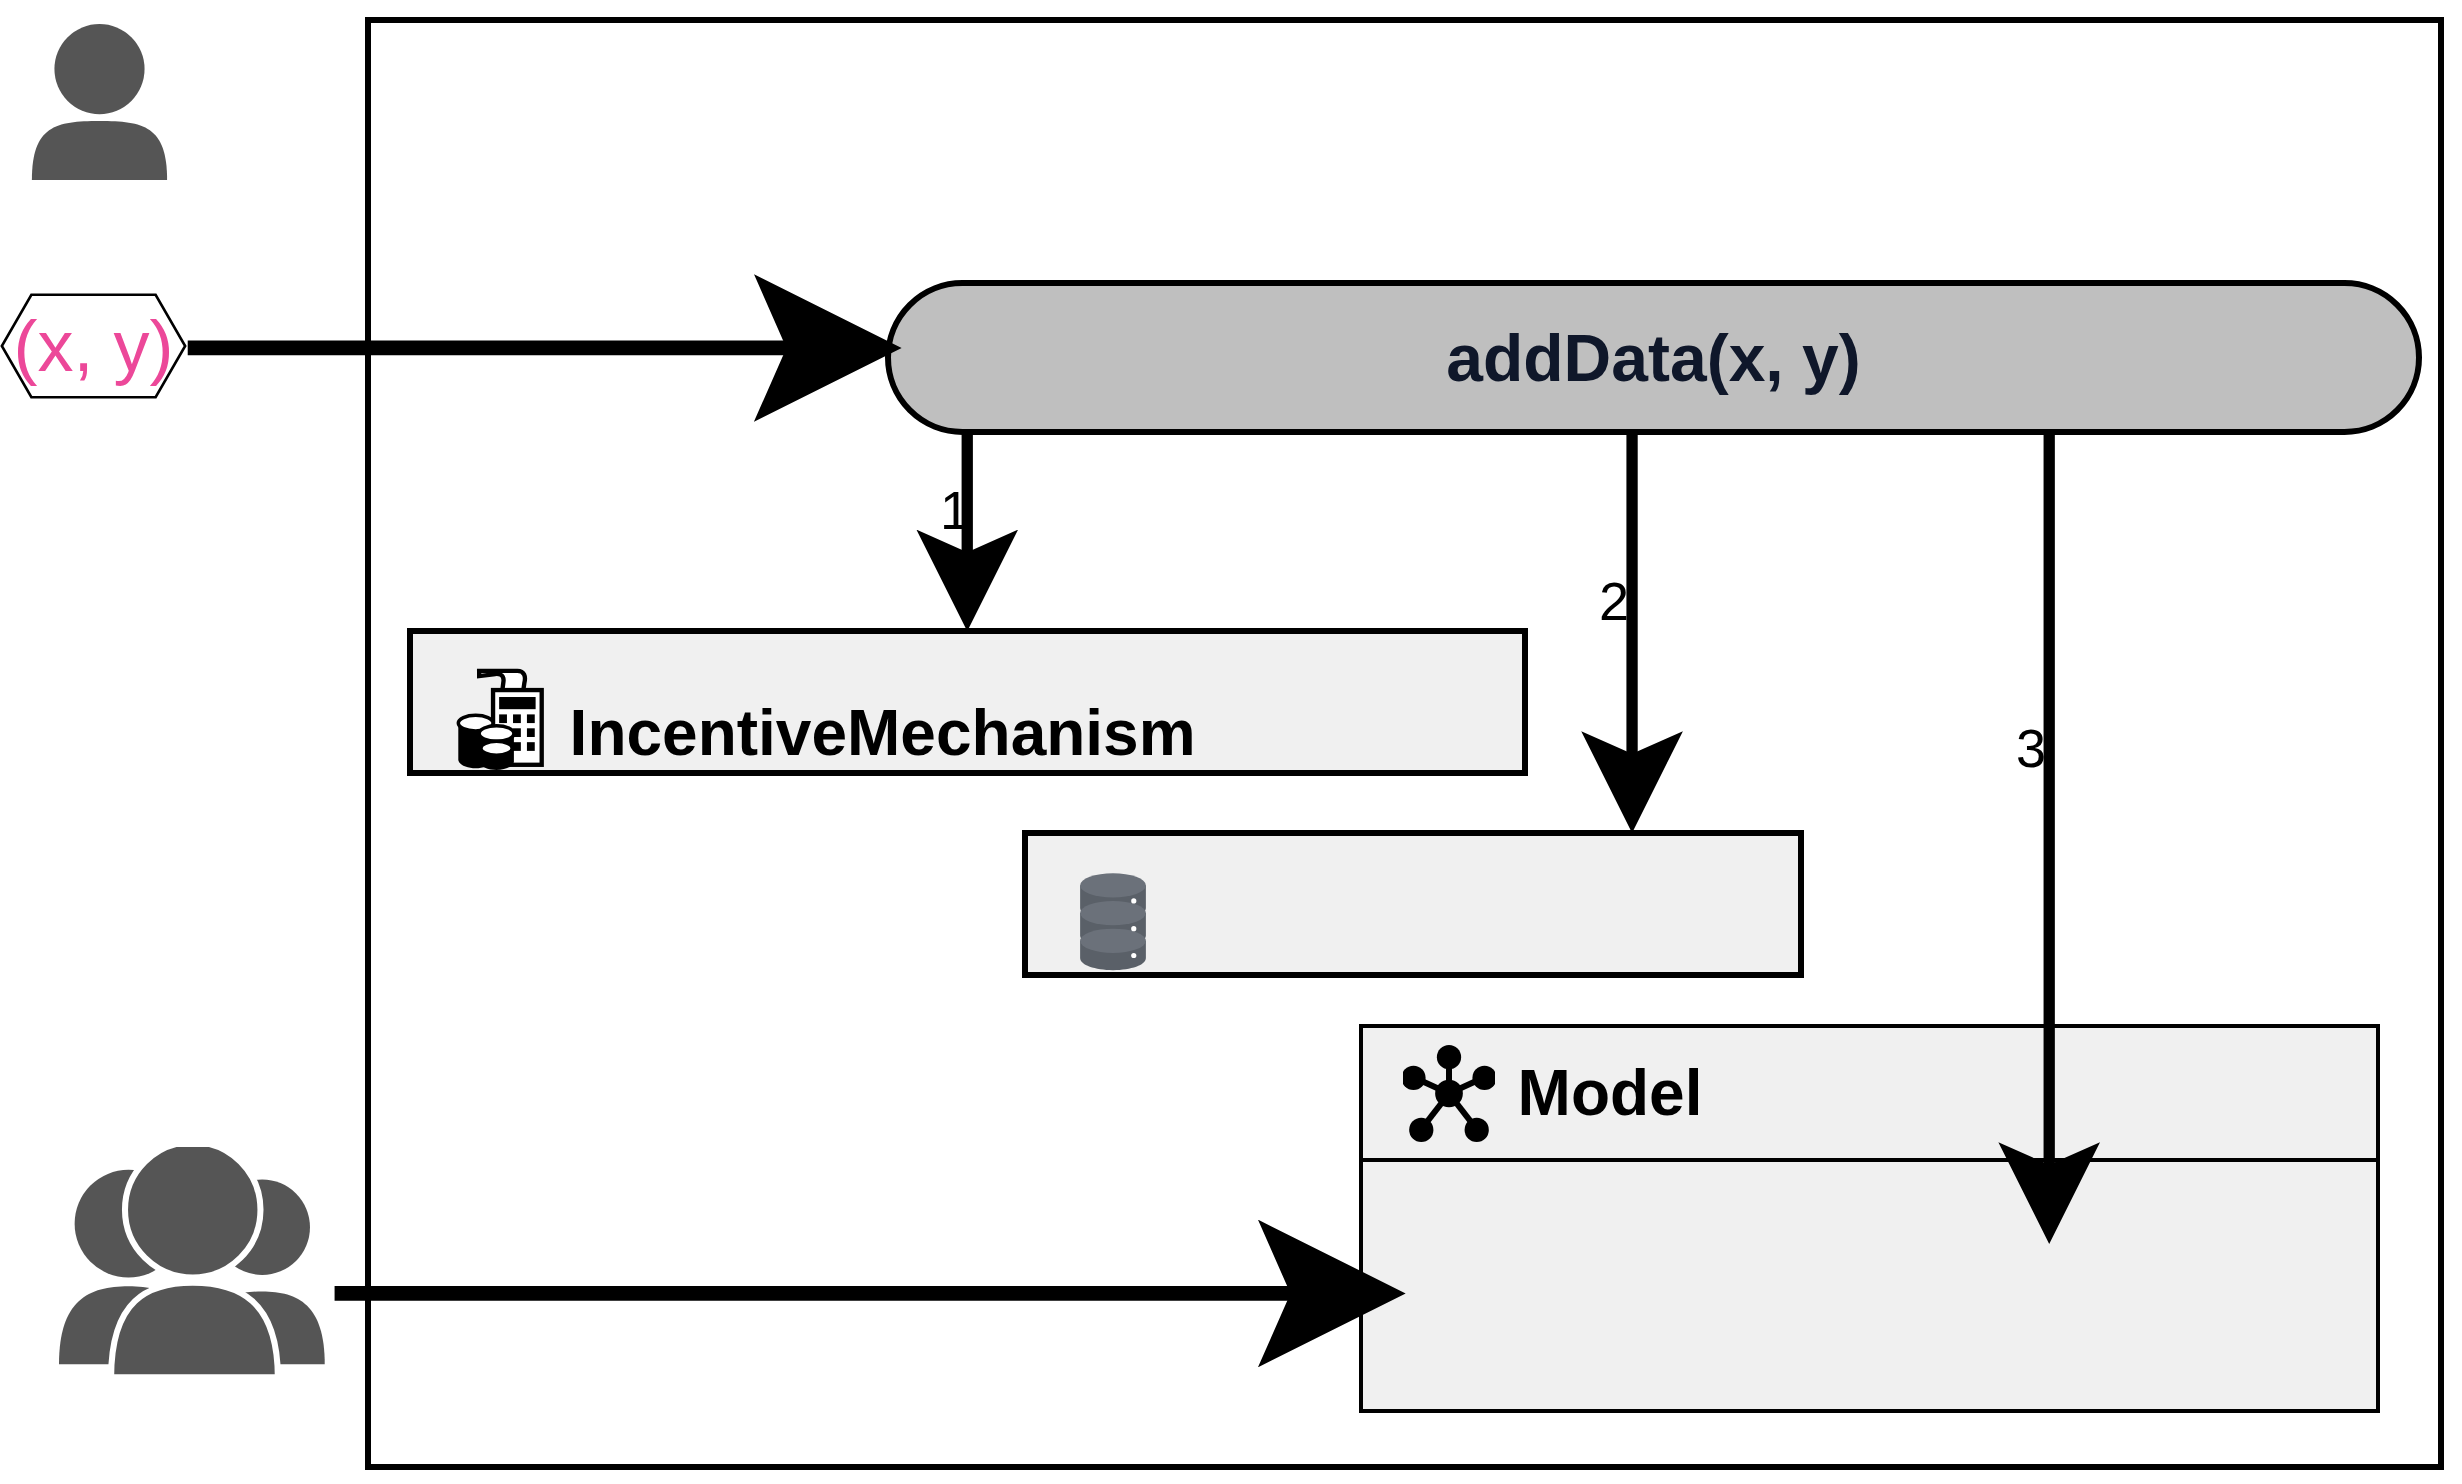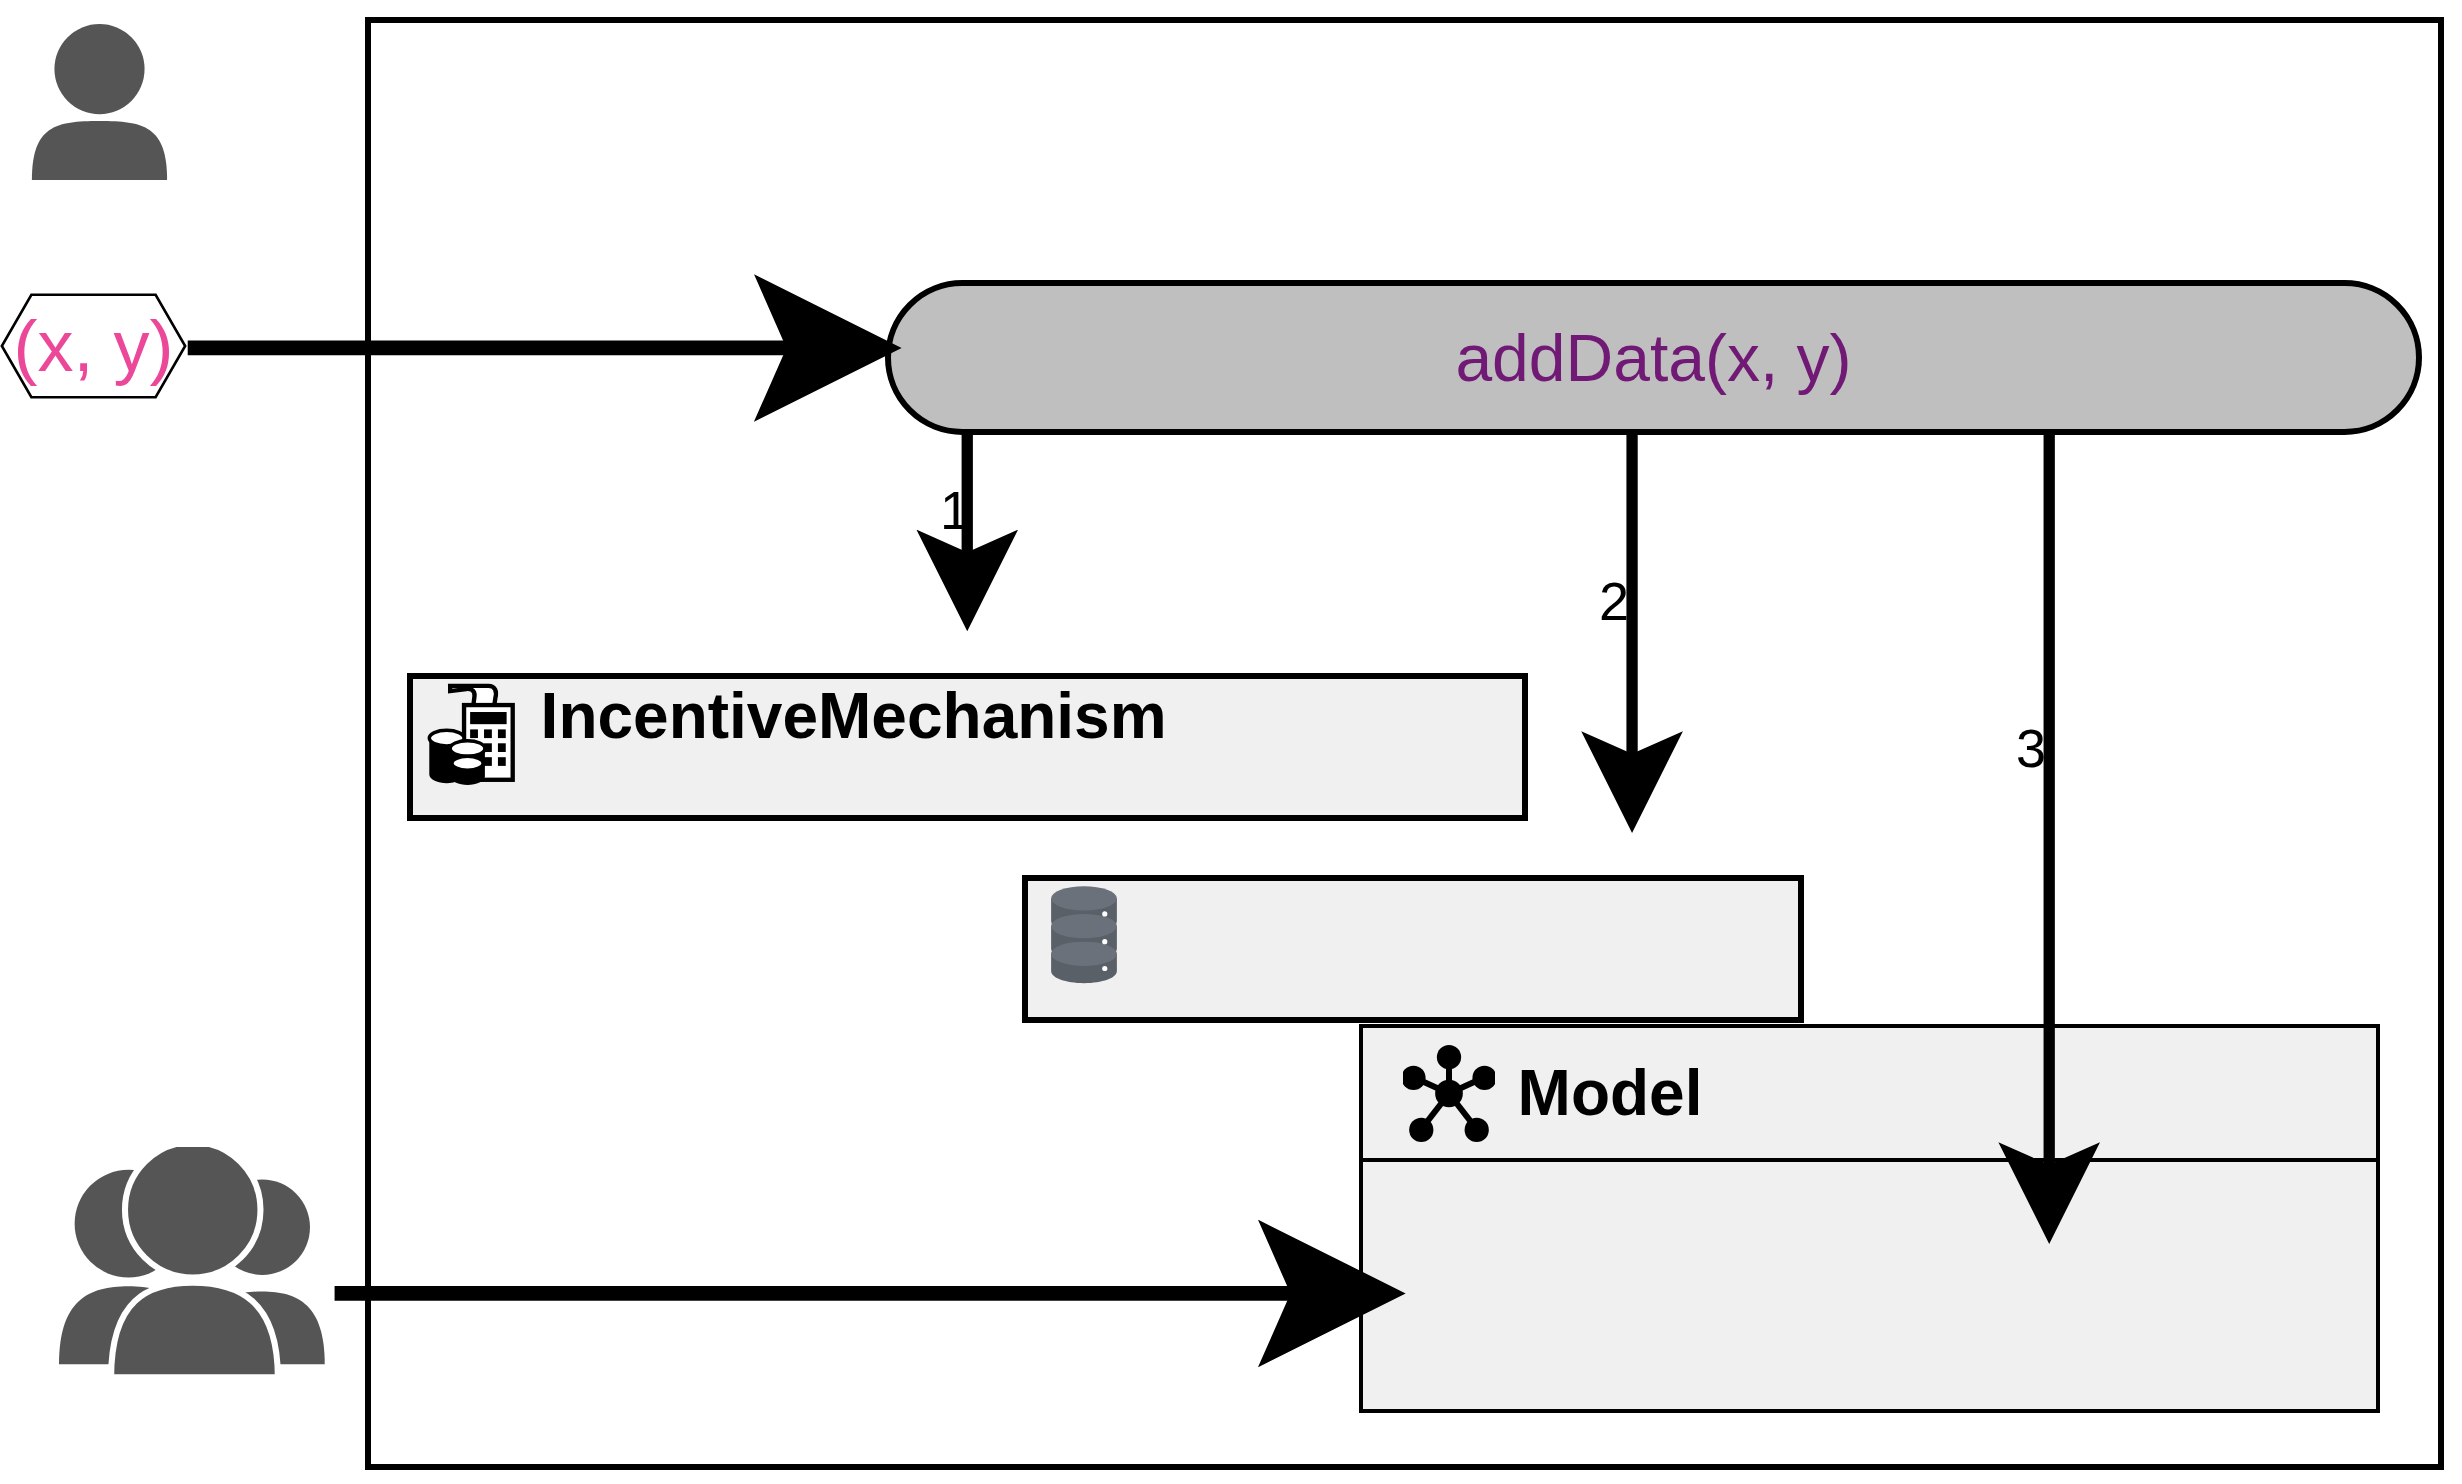--- a/index.html
+++ b/index.html
@@ -41,35 +41,34 @@
     background:#bfbfbf;
     border:6px solid #000000;
     border-radius:78px;
     box-sizing:border-box;
     display:flex;
     align-items:center;
     justify-content:center;
   }
   #adddata-bar .lbl{
     font-size:66px;
-    font-weight:normal;
-    color:#701a75;
+    font-weight:bold;
+    color:#0f172a;
     white-space:nowrap;
   }
 
   
   .comp-box{
     background:#f0f0f0;
     border:6px solid #000000;
     box-sizing:border-box;
     display:flex;
-    align-items:flex-start;
+    align-items:flex-end;
     gap:22.6px;
-    padding-left:11px;
-    margin-top:45px;
+    padding-left:40px;
   }
   .comp-box .lbl{
     font-size:64px;
     font-weight:bold;
     color:#000000;
     white-space:nowrap;
   }
 
   #incentive-box{ left:407px; top:628px; width:1121px; height:148px; }
   #datahandler-box{ left:1022px; top:830px; width:782px; height:148px; }

